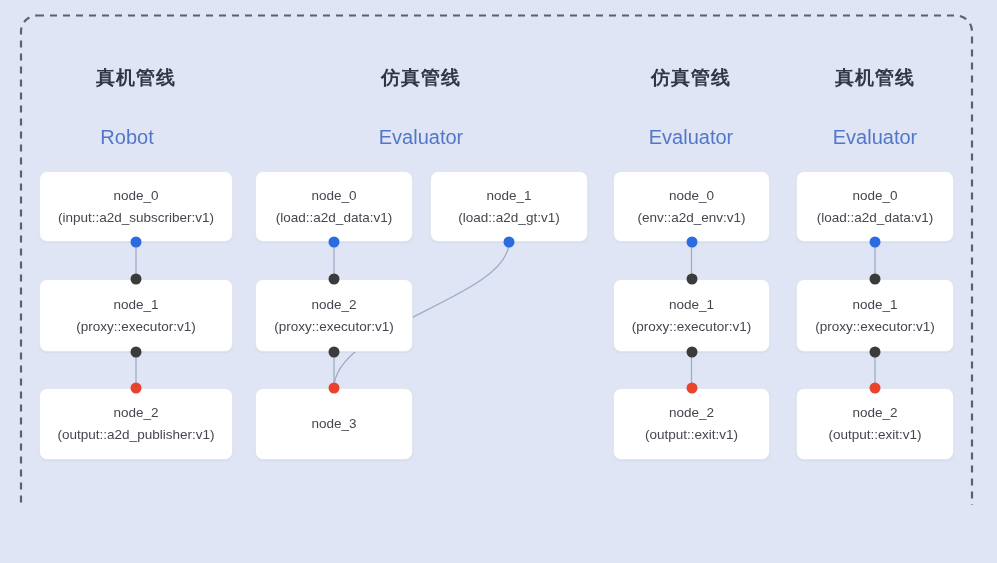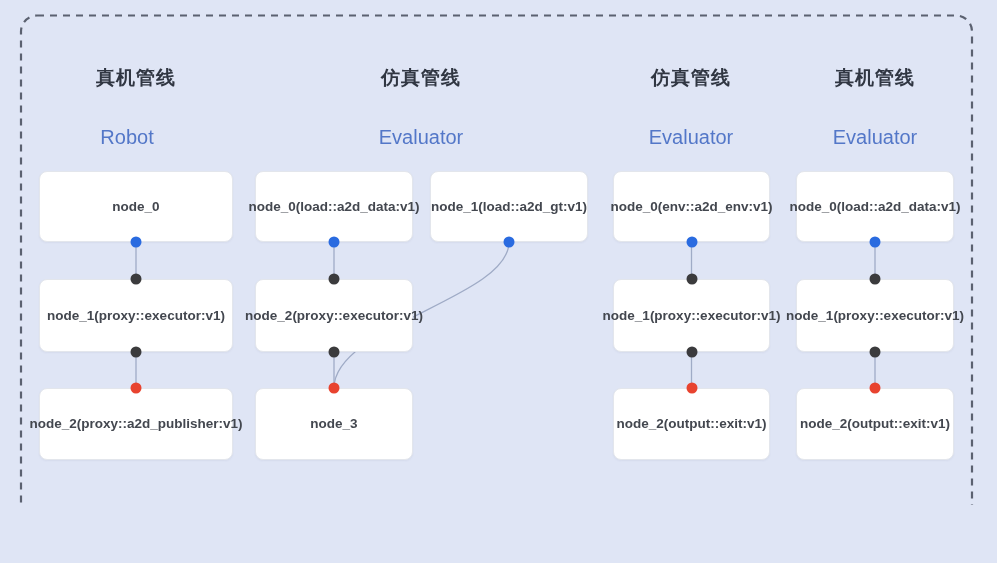--- a/index.html
+++ b/index.html
@@ -50,25 +50,24 @@
     white-space: nowrap;
   }
   .node {
     position: absolute;
     box-sizing: border-box;
     background: var(--c-node_fill, #ffffff);
     border: 1px solid var(--c-node_border, #e3e6ec);
     border-radius: 8px;
     box-shadow: 0 1px 2px rgba(60,70,110,0.06);
     display: flex;
-    flex-direction: row;
+    flex-direction: column;
     align-items: center;
     justify-content: center;
     text-align: right;
-    font-weight: bold;
   }
   .node .l1, .node .l2 {
     font-size: 13.5px;
     line-height: 22px;
     color: var(--c-node_text, #43474f);
     white-space: nowrap;
   }
   .dot {
     position: absolute;
     width: 11px; height: 11px;
@@ -106,28 +105,29 @@
   <div class="pipe-title" style="left:691px">仿真管线</div>
   <div class="pipe-title" style="left:875px">真机管线</div>
 
   <div class="pipe-subtitle" style="left:127px">Robot</div>
   <div class="pipe-subtitle" style="left:421px">Evaluator</div>
   <div class="pipe-subtitle" style="left:691px">Evaluator</div>
   <div class="pipe-subtitle" style="left:875px">Evaluator</div>
 
   <div class="node" style="left:39px;top:171px;width:194px;height:71px">
     <div class="l1">node_0</div>
+    <div class="l2">(input::a2d_subscriber:v1)</div>
   </div>
   <div class="node" style="left:39px;top:279px;width:194px;height:73px">
     <div class="l1">node_1</div>
     <div class="l2">(proxy::executor:v1)</div>
   </div>
   <div class="node" style="left:39px;top:388px;width:194px;height:72px">
     <div class="l1">node_2</div>
-    <div class="l2">(proxy::a2d_publisher:v1)</div>
+    <div class="l2">(output::a2d_publisher:v1)</div>
   </div>
 
   <div class="node" style="left:255px;top:171px;width:158px;height:71px">
     <div class="l1">node_0</div>
     <div class="l2">(load::a2d_data:v1)</div>
   </div>
   <div class="node" style="left:430px;top:171px;width:158px;height:71px">
     <div class="l1">node_1</div>
     <div class="l2">(load::a2d_gt:v1)</div>
   </div>

